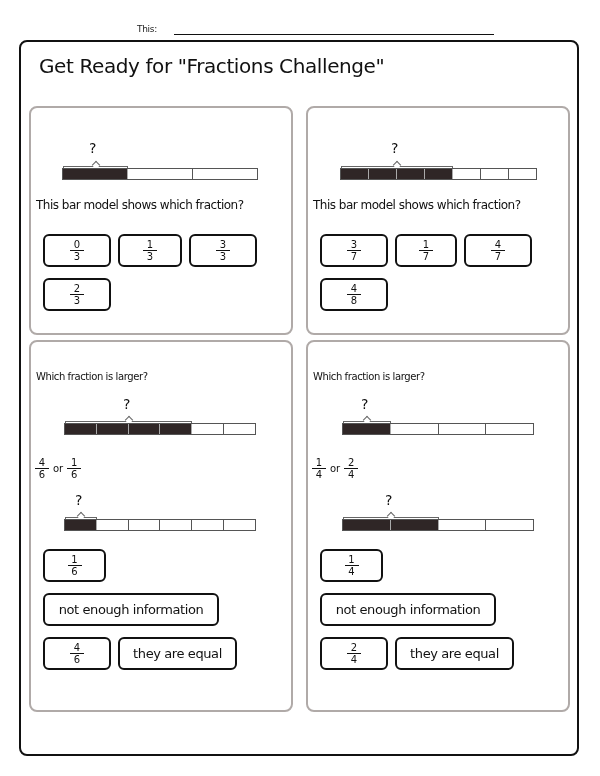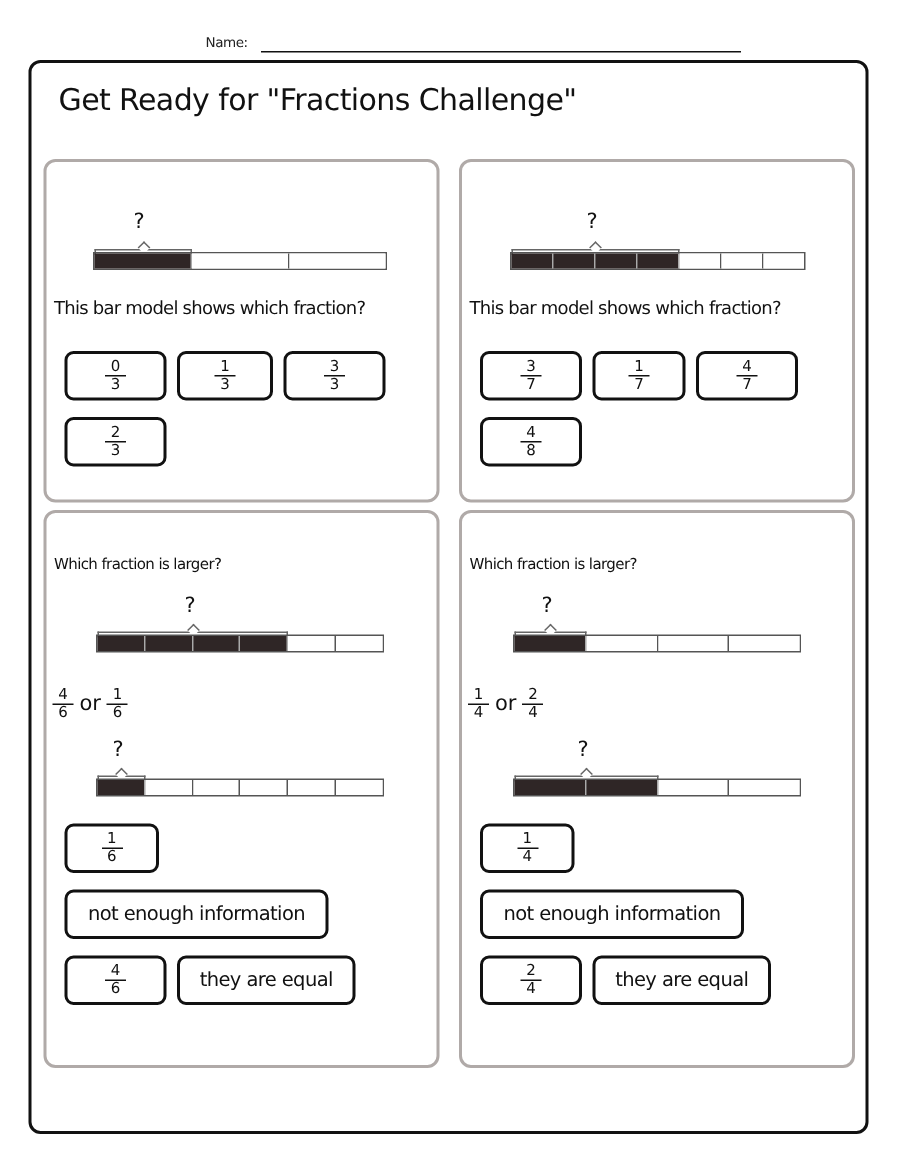--- a/index.html
+++ b/index.html
@@ -22,26 +22,26 @@
   .bracket .tip { position:absolute; top:-5px; left:50%; margin-left:-3px; width:5px; height:5px;
                   border-left:1px solid #666; border-top:1px solid #666; transform:rotate(45deg); background:#fff; }
   .btn { position:absolute; height:33px; border:2px solid #111; border-radius:6px; box-sizing:border-box;
          display:flex; align-items:center; justify-content:center; background:#fff; cursor:pointer; }
   .btn.text { font-size:13px; letter-spacing:-0.4px; padding:0 10px; }
   .frac { display:inline-flex; flex-direction:column; align-items:center; font-size:10px; line-height:11px; }
   .frac .num { padding:0 2px; }
   .frac .bar-line { width:14px; border-top:1px solid #111; }
   .frac-inline { position:absolute; display:flex; align-items:center; gap:4px; font-size:11px; }
   .frac-inline .frac { font-size:10px; }
-  .or { font-size:14px; }
+  .or { font-size:10px; }
 </style>
 </head>
 <body>
 
-<div class="name-row">Name:</div>
+<div class="name-row">This:</div>
 <div class="name-line"></div>
 
 <div class="outer"></div>
 <div class="title">Get Ready for "Fractions Challenge"</div>
 
 <div class="panel" style="left:29px;top:106px;width:264px;height:229px;"></div>
 <div class="qmark" style="left:89px;top:140px;">?</div>
 <div class="bracket" style="left:63px;top:166px;width:65px;">
     <div class="tip"></div>
   </div>

